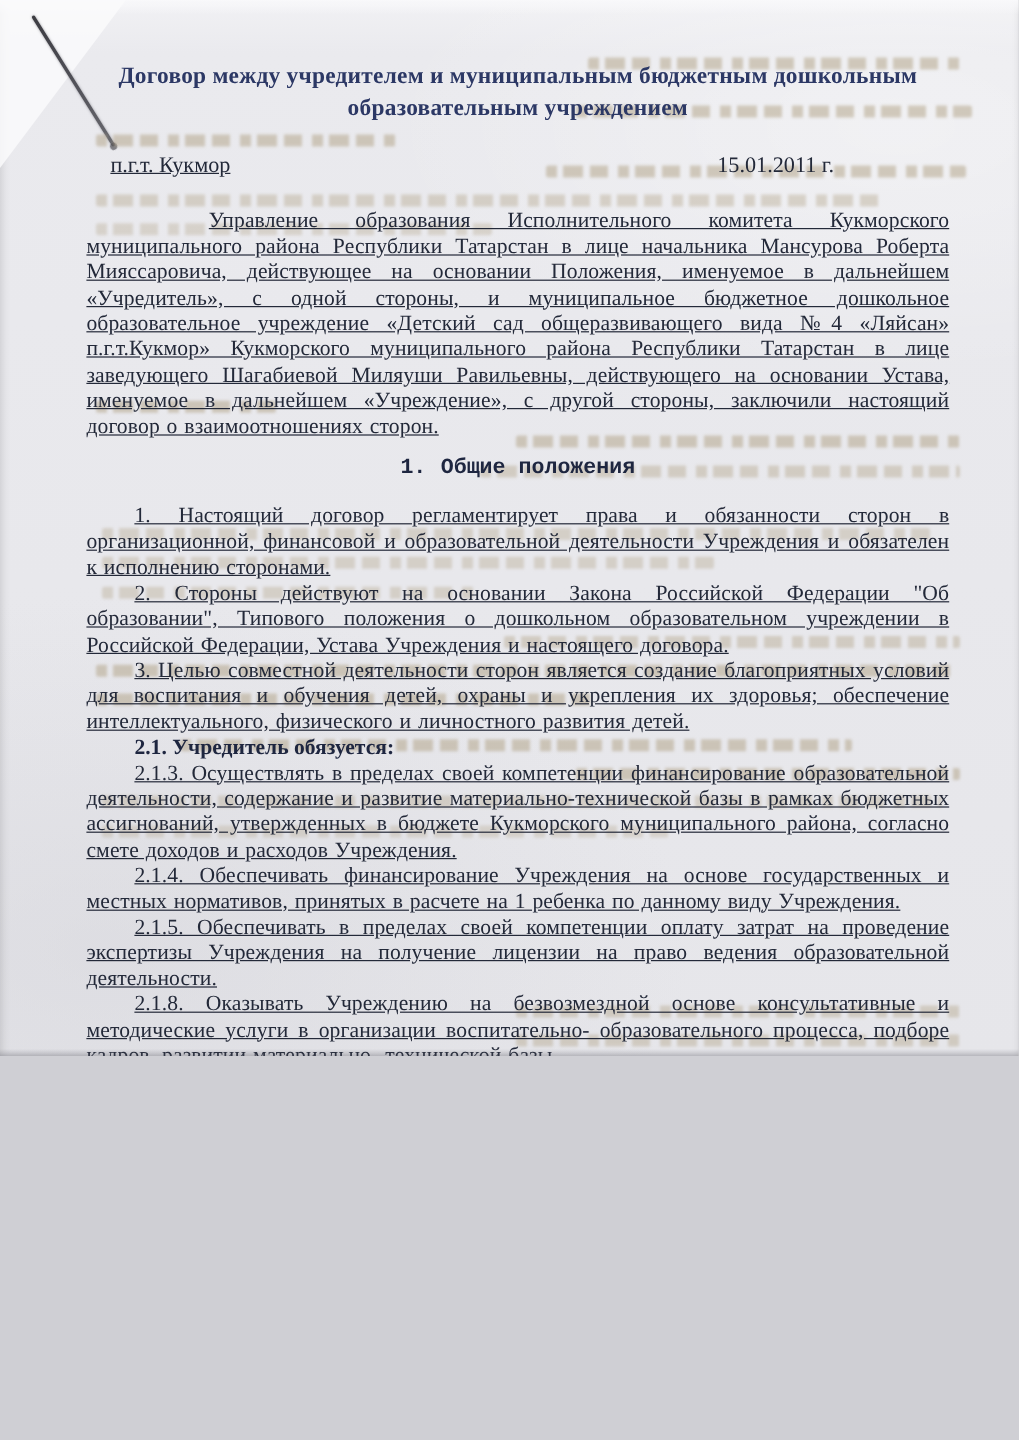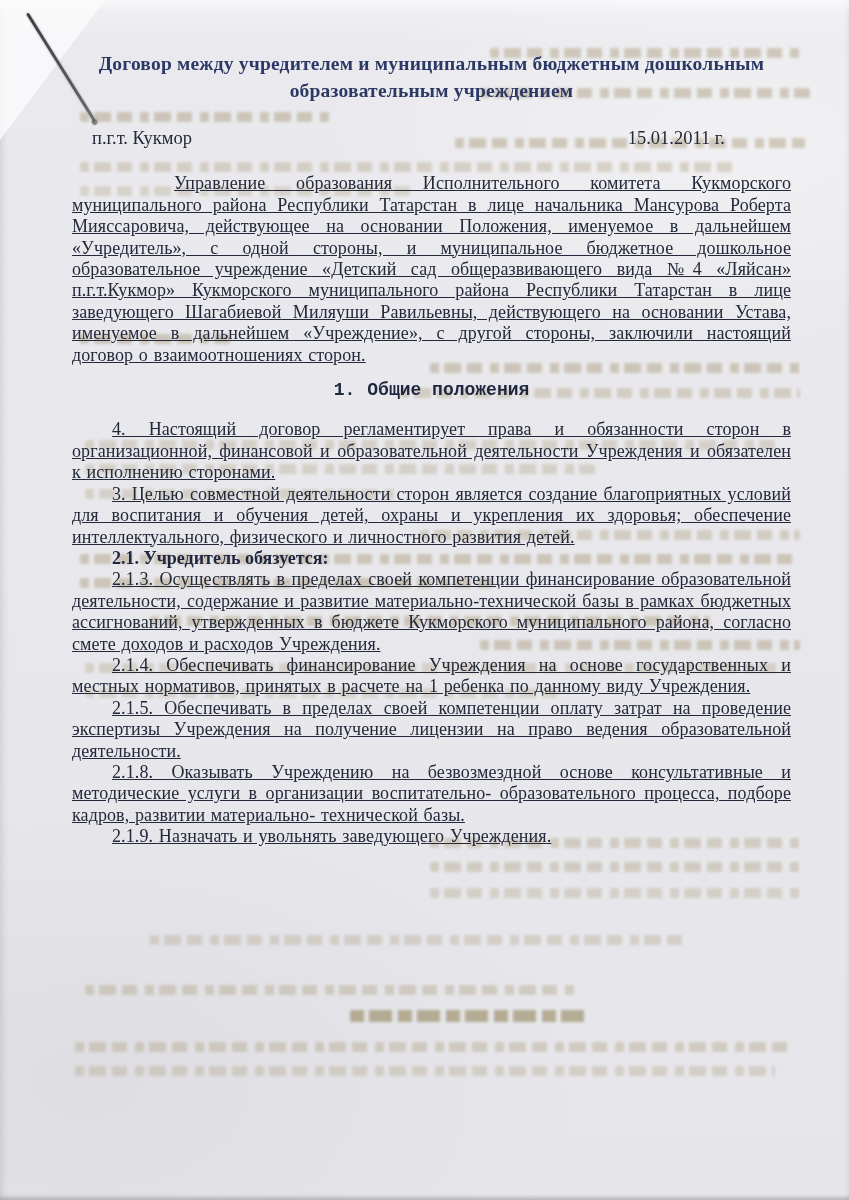--- a/index.html
+++ b/index.html
@@ -2,21 +2,21 @@
 <html lang="ru"><head>
 <meta charset="utf-8">
 <style>
   html,body{margin:0;padding:0;}
   body{
     background:#cfcfd4;
     font-family:"Liberation Serif","DejaVu Serif",serif;
   }
   .page{
     position:relative;
-    width:849px;height:1200px;
+    width:849px;height:880px;
     margin:0 auto;
     overflow:hidden;
     background:
       radial-gradient(620px 300px at 88% 12%, rgba(255,255,255,.35), rgba(255,255,255,0) 70%),
       radial-gradient(700px 420px at 10% 90%, rgba(210,210,216,.45), rgba(210,210,216,0) 70%),
       linear-gradient(180deg,#f1f1f4 0px,#eaeaee 44px,#e8e8ec 55%,#e6e6ea 100%);
     box-shadow:inset 4px 0 8px -3px rgba(0,0,0,.14), inset -3px 0 6px -3px rgba(0,0,0,.10);
     color:#232939;
   }
   .page::after{
@@ -65,22 +65,22 @@
   }
   .doc-title{
     margin:0 auto;max-width:700px;
     font-size:19.5px;line-height:27px;font-weight:700;
     text-align:center;color:#2c3865;letter-spacing:.2px;
   }
   .dateline{
     display:flex;justify-content:space-between;align-items:baseline;
     margin-top:24px;font-size:18.5px;
   }
-  .dateline .place{padding-left:20px;}
-  .dateline .date{margin-right:66px;}
+  .dateline .place{padding-left:20px;text-decoration:underline;}
+  .dateline .date{margin-right:96px;}
   p.body-par{
     margin:0;text-align:justify;
     word-spacing:.06em;letter-spacing:.1px;text-decoration:underline;
   }
   p.preamble{text-indent:102px;margin-top:24px;}
   p.num-par{text-indent:40px;}
   .sec-heading{
     margin:14px 0 18px;
     text-align:center;font-size:18px;font-weight:700;color:#1e2640;font-family:Liberation Mono, monospace;
   }
@@ -133,21 +133,22 @@
 
     <div class="dateline">
       <span class="place">п.г.т. Кукмор</span>
       <span class="date">15.01.2011 г.</span>
     </div>
 
     <p class="body-par preamble">Управление образования Исполнительного комитета Кукморского муниципального района Республики Татарстан в лице начальника Мансурова Роберта Мияссаровича, действующее на основании Положения, именуемое в дальнейшем «Учредитель», с одной стороны, и муниципальное бюджетное дошкольное образовательное учреждение «Детский сад общеразвивающего вида №4 «Ляйсан» п.г.т.Кукмор» Кукморского муниципального района Республики Татарстан в лице заведующего Шагабиевой Миляуши Равильевны, действующего на основании Устава, именуемое в дальнейшем «Учреждение», с другой стороны, заключили настоящий договор о взаимоотношениях сторон.</p>
 
     <h2 class="sec-heading"><span class="num">1.</span><span>Общие положения</span></h2>
 
-    <p class="body-par num-par">4. Настоящий договор регламентирует права и обязанности сторон в организационной, финансовой и образовательной деятельности Учреждения и обязателен к исполнению сторонами.</p>
+    <p class="body-par num-par">1. Настоящий договор регламентирует права и обязанности сторон в организационной, финансовой и образовательной деятельности Учреждения и обязателен к исполнению сторонами.</p>
+    <p class="body-par num-par">2. Стороны действуют на основании Закона Российской Федерации "Об образовании", Типового положения о дошкольном образовательном учреждении в Российской Федерации, Устава Учреждения и настоящего договора.</p>
     <p class="body-par num-par">3. Целью совместной деятельности сторон является создание благоприятных условий для воспитания и обучения детей, охраны и укрепления их здоровья; обеспечение интеллектуального, физического и личностного развития детей.</p>
 
 
     <p class="sub-heading">2.1. Учредитель обязуется:</p>
 
     <p class="body-par num-par">2.1.3. Осуществлять  в пределах своей компетенции финансирование образовательной деятельности, содержание и развитие материально-технической базы в рамках бюджетных ассигнований, утвержденных в бюджете Кукморского муниципального района, согласно смете доходов и расходов Учреждения.</p>
     <p class="body-par num-par">2.1.4. Обеспечивать финансирование Учреждения на основе государственных и местных нормативов, принятых в расчете на 1 ребенка по данному виду Учреждения.</p>
     <p class="body-par num-par">2.1.5. Обеспечивать в пределах своей компетенции оплату затрат на проведение экспертизы Учреждения на получение лицензии на право ведения образовательной деятельности.</p>
     <p class="body-par num-par">2.1.8. Оказывать Учреждению на безвозмездной основе консультативные и методические услуги в организации воспитательно- образовательного процесса, подборе кадров, развитии материально- технической базы.</p>
     <p class="body-par num-par">2.1.9. Назначать и увольнять заведующего Учреждения.</p>

